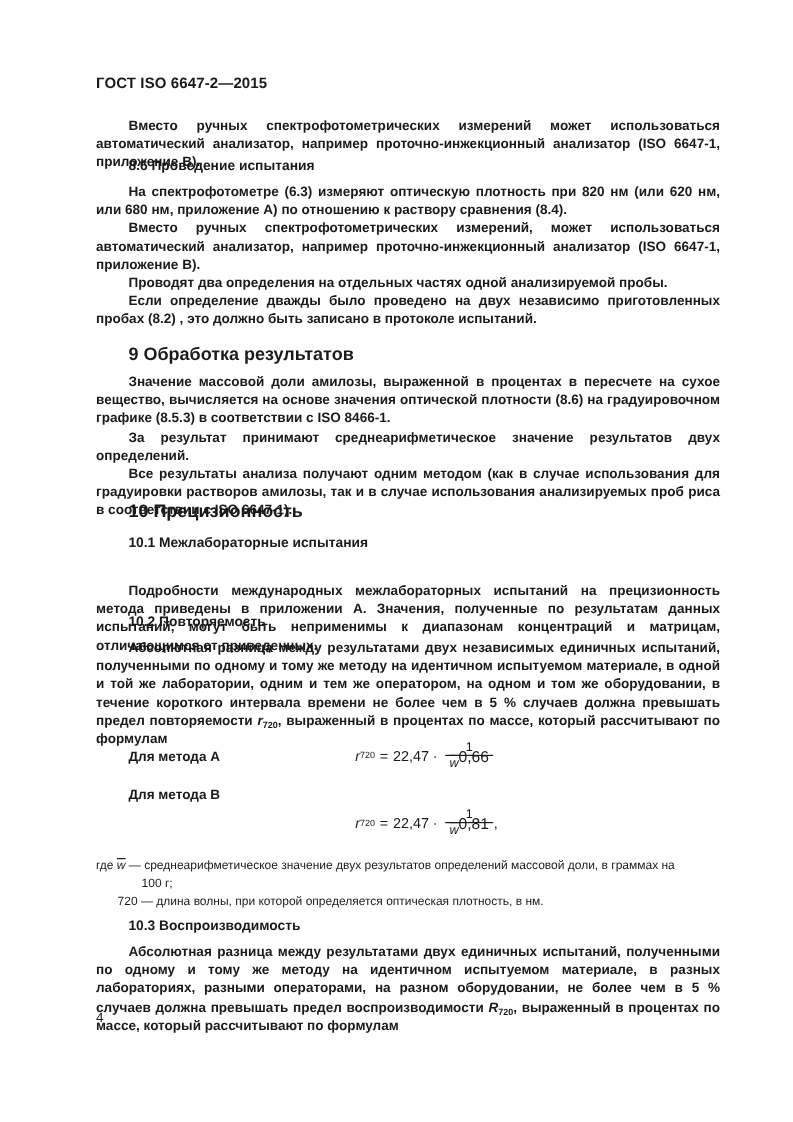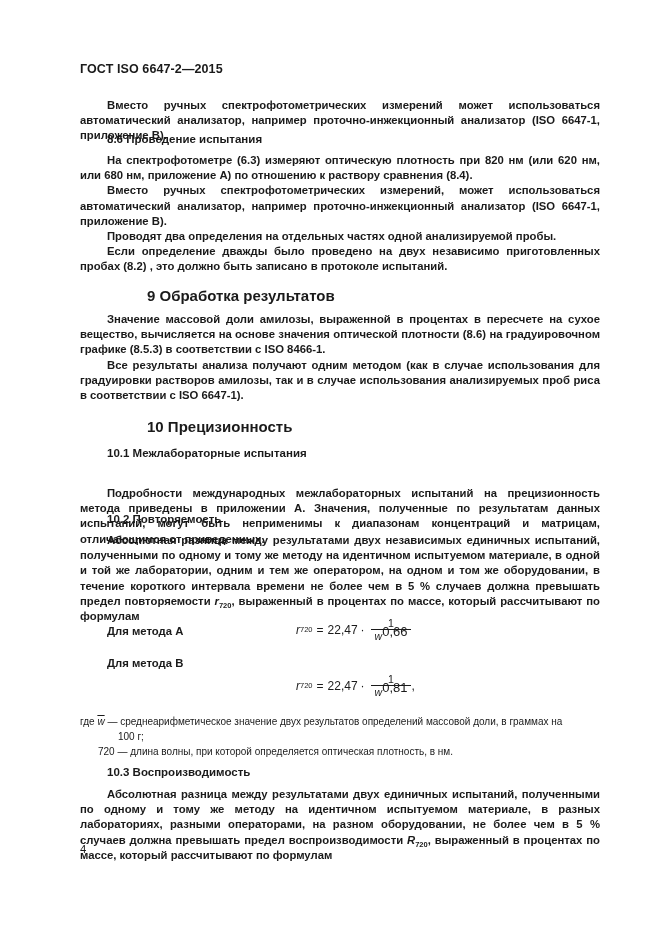--- a/index.html
+++ b/index.html
@@ -2,21 +2,21 @@
 <html><head>
 <meta charset="utf-8">
 <style>
   html, body { margin: 0; padding: 0; background: #ffffff; }
   body { width: 661px; height: 935px; position: relative; overflow: hidden;
          font-family: "Liberation Sans", sans-serif; color: #1a1a1a; }
   .page { position: absolute; left: 0; top: 0; width: 549px; height: 935px; }
   .hdr { position: absolute; left: 80px; top: 62px; font-weight: bold; font-size: 12.5px; letter-spacing: 0.1px; }
   .txt { position: absolute; left: 80px; width: 520px; font-size: 11.3px; line-height: 15.2px; text-align: justify; }
   .p { margin: 0; text-indent: 27px; font-weight: bold; }
-  .h2 { position: absolute; left: 107px; font-weight: bold; font-size: 15px; margin-left: 40px; }
+  .h2 { position: absolute; left: 107px; font-weight: bold; font-size: 15px; }
   .h3 { position: absolute; left: 107px; font-weight: bold; font-size: 11.5px; }
   sup { font-size: 7.5px; line-height: 0; vertical-align: 4px; }
   sub { font-size: 7.5px; line-height: 0; vertical-align: -3px; }
   .it { font-style: italic; }
   .formula { position: absolute; font-size: 12px; display: flex; align-items: center; }
   .frac { display: inline-flex; flex-direction: column; align-items: center; margin-left: 6px; }
   .frac .num { font-size: 10.5px; padding: 0 4px; }
   .frac .den { border-top: 1px solid #1a1a1a; font-size: 10.5px; padding: 0 4px; }
   .bar { text-decoration: overline; font-style: italic; }
   .den sup { vertical-align: 4px; font-size: 13px; }
@@ -40,20 +40,21 @@
     <p class="p">На спектрофотометре (6.3) измеряют оптическую плотность при 820 нм (или 620 нм, или 680 нм, приложение А) по отношению к раствору сравнения (8.4).</p>
     <p class="p">Вместо ручных спектрофотометрических измерений, может использоваться автоматический анализатор, например проточно-инжекционный анализатор (ISO 6647-1, приложение В).</p>
     <p class="p">Проводят два определения на отдельных частях одной анализируемой пробы.</p>
     <p class="p">Если определение дважды было проведено на двух независимо приготовленных пробах (8.2) , это должно быть записано в протоколе испытаний.</p>
   </div>
 
   <div class="h2" style="top:287px">9 Обработка результатов</div>
 
   <div class="txt" style="top:312px">
     <p class="p">Значение массовой доли амилозы, выраженной в процентах в пересчете на сухое вещество, вычисляется на основе значения оптической плотности (8.6) на градуировочном графике (8.5.3) в соответствии с ISO 8466-1.</p>
+    <p class="p">За результат принимают среднеарифметическое значение результатов двух определений.</p>
     <p class="p">Все результаты анализа получают одним методом (как в случае использования для градуировки растворов амилозы, так и в случае использования анализируемых проб риса в соответствии с ISO 6647-1).</p>
   </div>
 
   <div class="h2" style="top:418px">10 Прецизионность</div>
 
   <div class="h3" style="top:447px">10.1 Межлабораторные испытания</div>
 
   <div class="txt" style="top:486px">
     <p class="p">Подробности международных межлабораторных испытаний на прецизионность метода приведены в приложении А. Значения, полученные по результатам данных испытаний, могут быть неприменимы к диапазонам концентраций и матрицам, отличающимся от приведенных.</p>
   </div>

